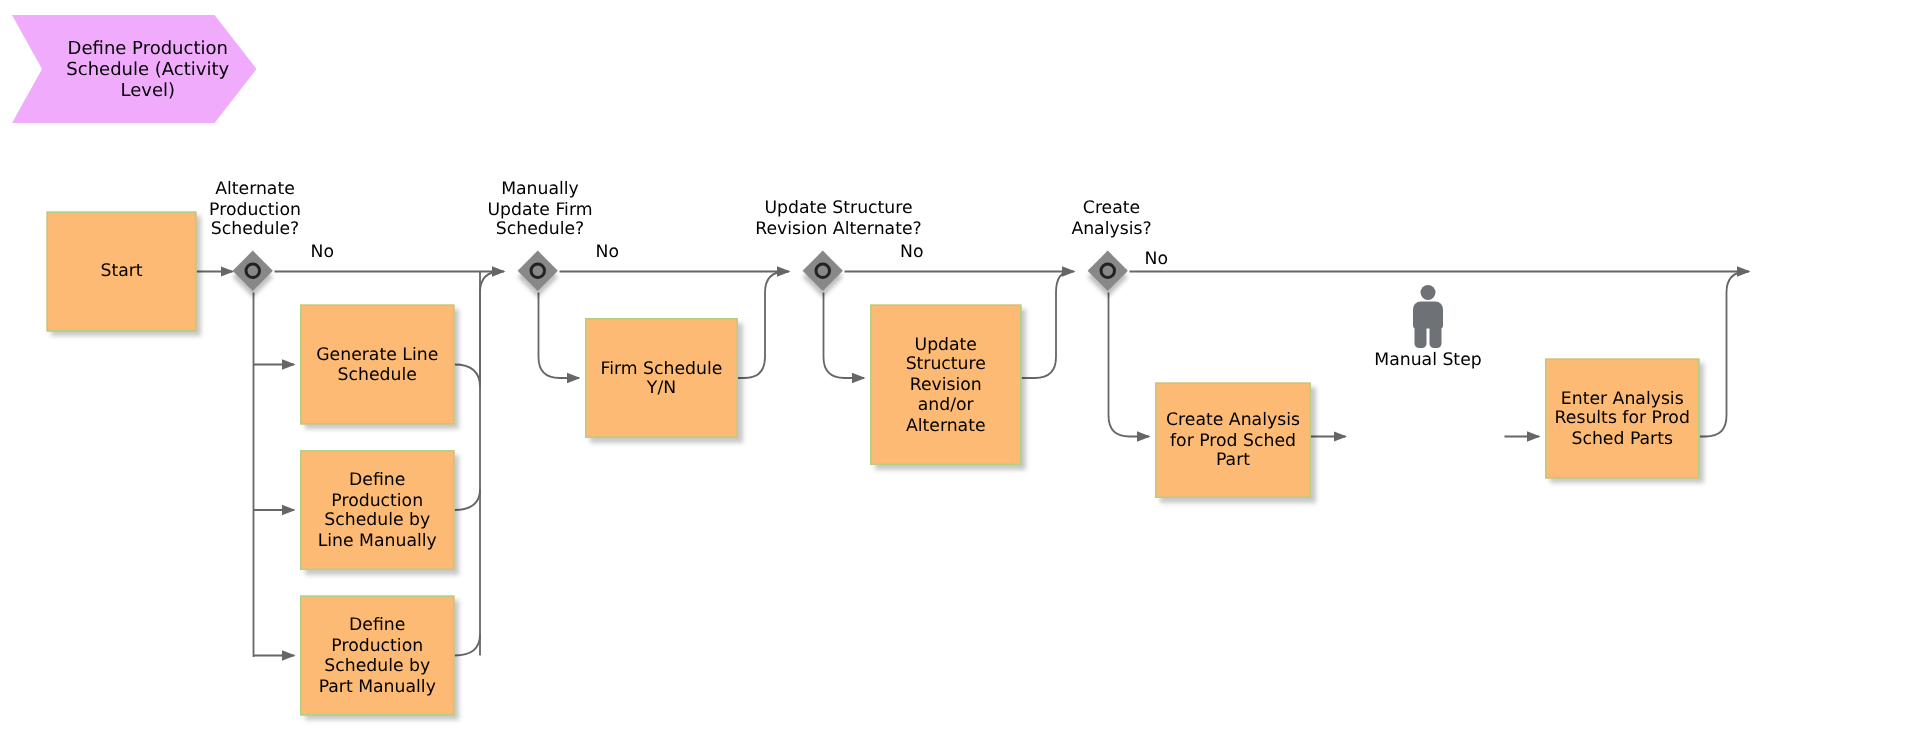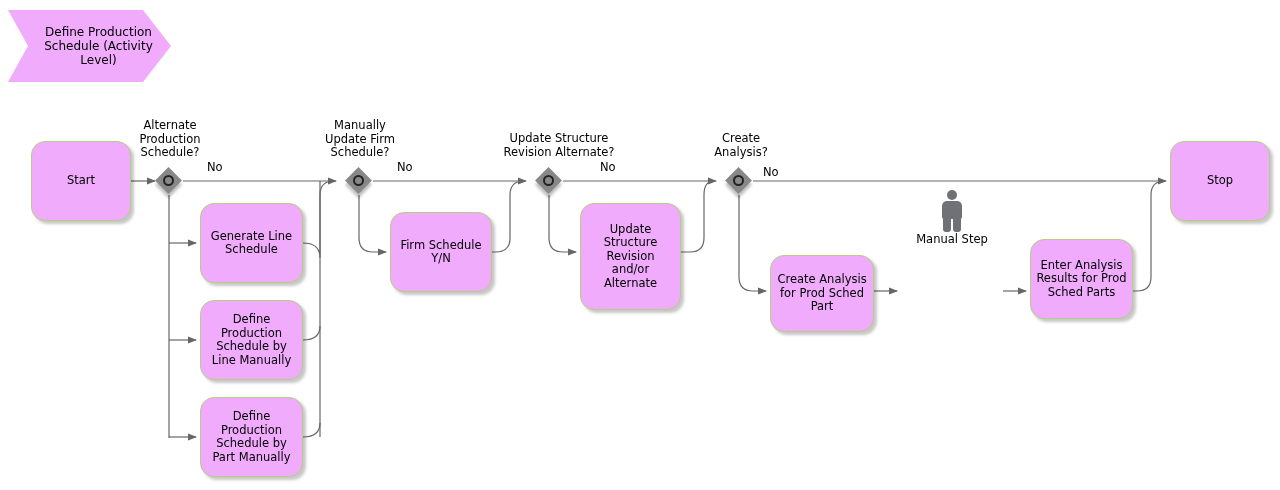--- a/index.html
+++ b/index.html
@@ -36,23 +36,23 @@
     line-height: 14px;
     text-align: center;
     clip-path: polygon(0 0, calc(100% - 28px) 0, 100% 50%, calc(100% - 28px) 100%, 0 100%, 20px 50%);
     filter: drop-shadow(3px 3px 3px rgba(0,0,0,0.22));
     padding-left: 18px;
   }
   
   .node {
     position: absolute;
     box-sizing: border-box;
-    background: #f0abfc;
+    background: #fdba74;
     border: 1px solid #B4CE82;
-    border-radius: 14px;
+    border-radius: 0;
     display: flex;
     align-items: center;
     justify-content: center;
     text-align: center;
     color: #000000;
     font-size: 11.5px;
     line-height: 13.5px;
     box-shadow: 3px 3px 3px rgba(0,0,0,0.22);
     padding: 2px 5px;
     white-space: pre-line;
@@ -238,23 +238,20 @@
 Part</span>
   </div>
 
 
   <div class="node" style="left:1030px; top:239px; width:103px; height:80px;">
     <span>Enter Analysis
 Results for Prod
 Sched Parts</span>
   </div>
 
-  <div class="node" style="left:1170px; top:141px; width:100px; height:80px;">
-    <span>Stop</span>
-  </div>
 
   <div class="diamond" style="left:156px; top:168px;">
     <div class="dshape"></div>
     <div class="dring"></div>
   </div>
   <div class="diamond" style="left:346px; top:168px;">
     <div class="dshape"></div>
     <div class="dring"></div>
   </div>
   <div class="diamond" style="left:536px; top:168px;">

